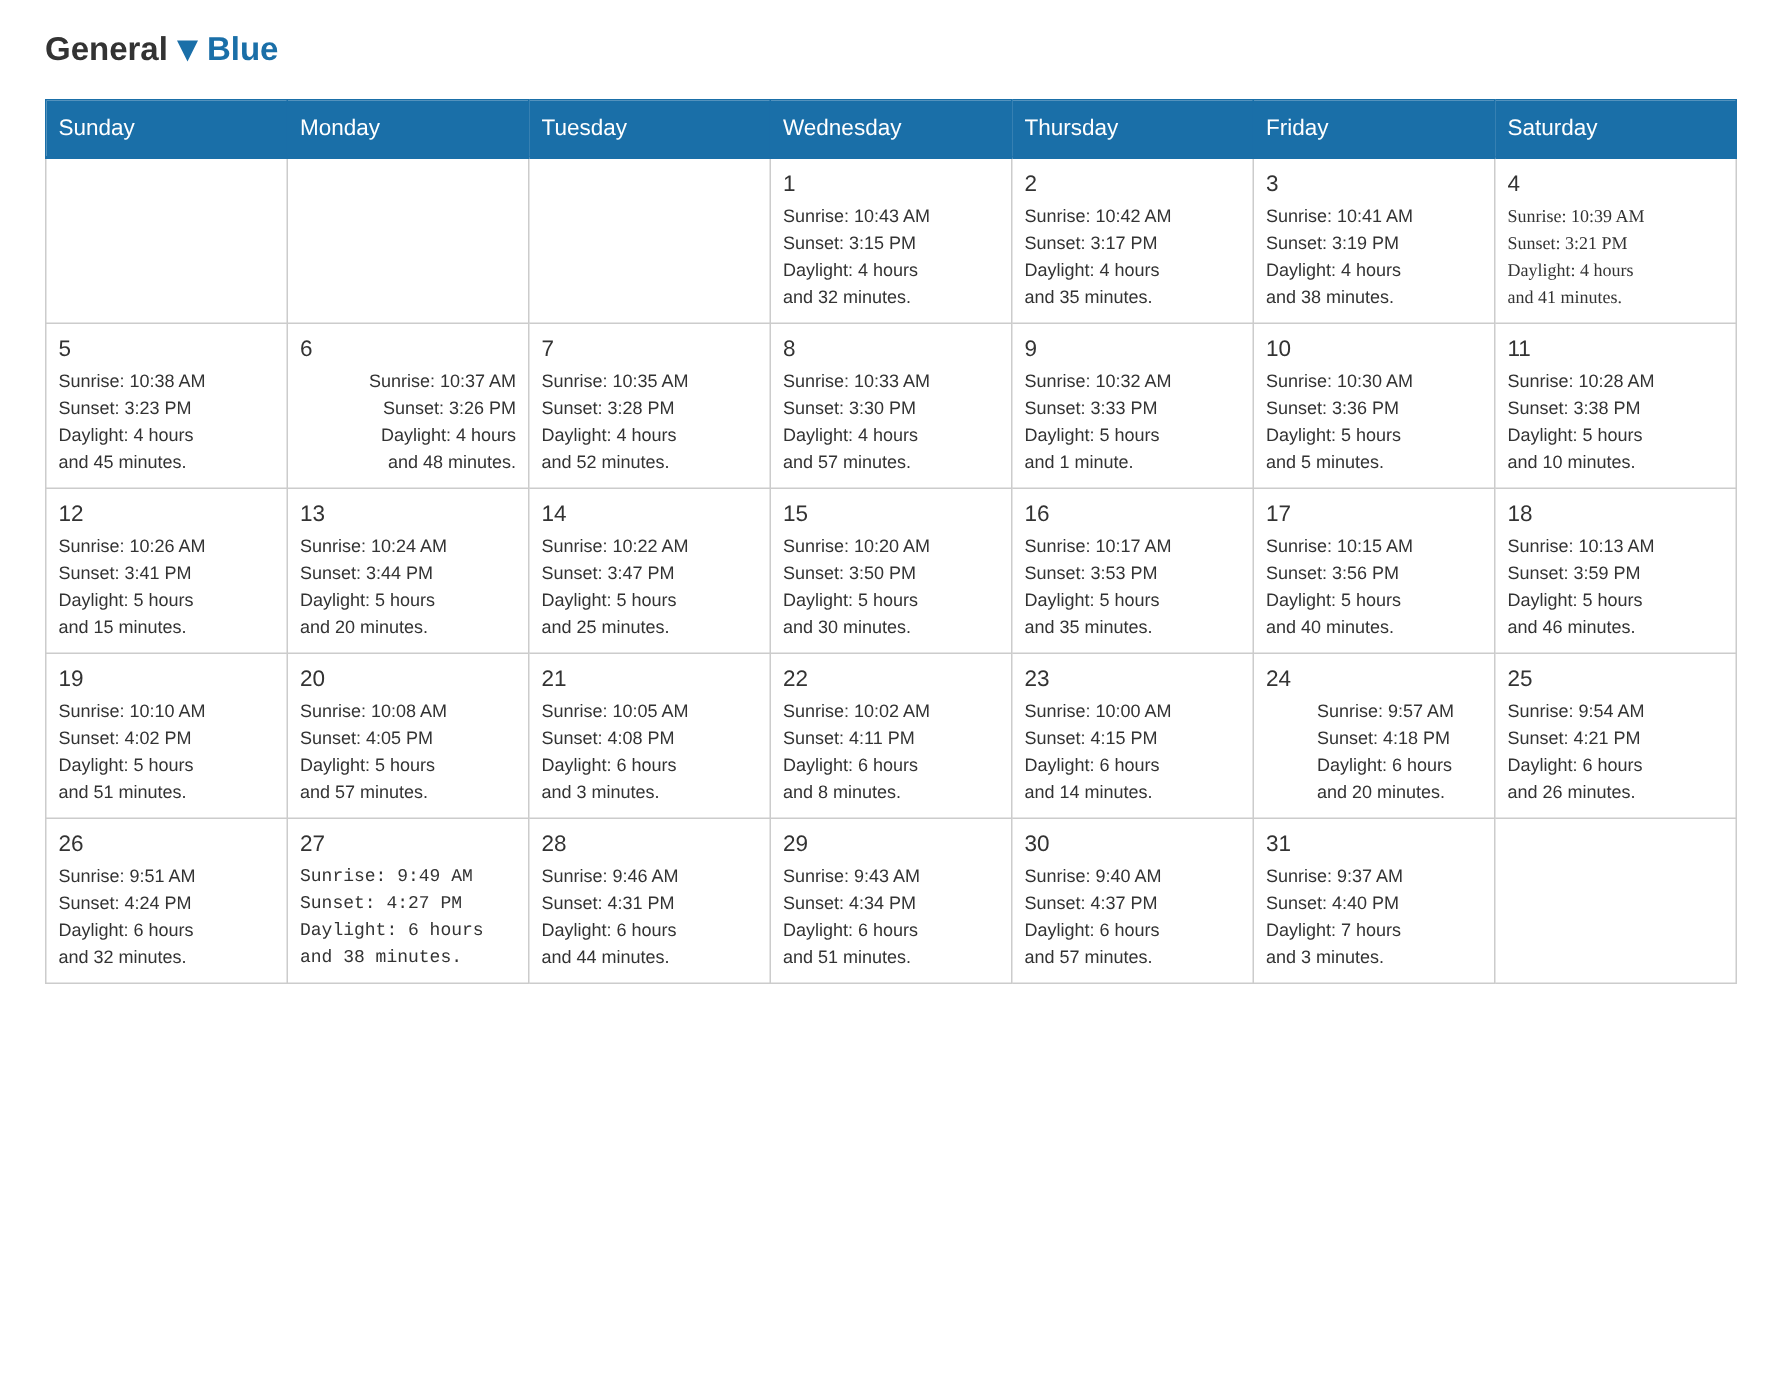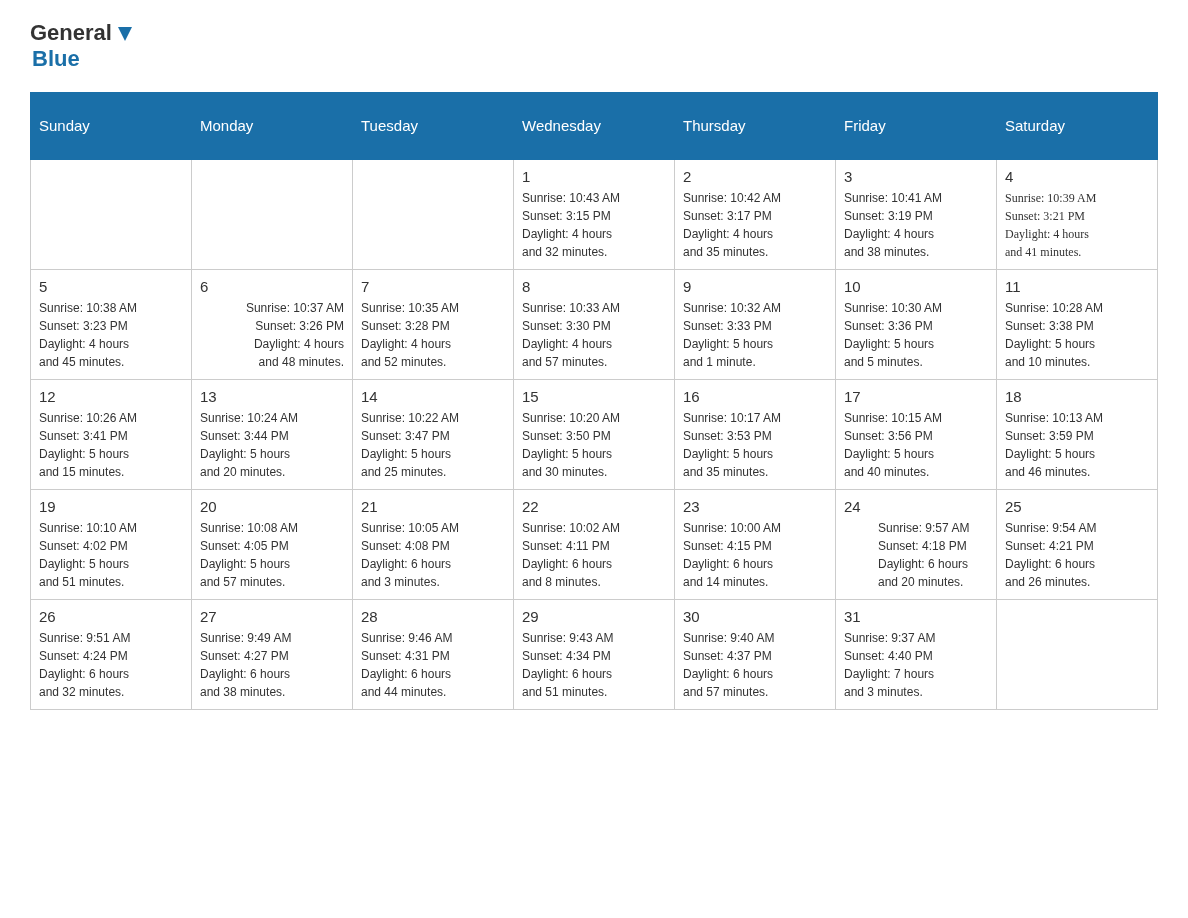--- a/index.html
+++ b/index.html
@@ -12,21 +12,21 @@
       padding: 20px 30px;
     }
     .header {
       display: flex;
       justify-content: space-between;
       align-items: flex-start;
       margin-bottom: 20px;
     }
     .logo-wrapper {
       display: flex;
-      flex-direction: column;
+      flex-direction: row;
       align-items: flex-start;
     }
     .logo-line1 {
       display: flex;
       align-items: center;
     }
     .logo-line2 {
       margin-left: 2px;
     }
     .title-block {
@@ -44,21 +44,21 @@
       margin-top: 4px;
     }
     table {
       width: 100%;
       border-collapse: collapse;
       table-layout: fixed;
     }
     thead tr th {
       background-color: #1a6fa8;
       color: #fff;
-      padding: 24px 8px;
+      padding: 10px 8px;
       font-size: 15px;
       font-weight: normal;
       text-align: left;
       border: 1px solid #1a6fa8;
     }
     tbody tr td {
       vertical-align: top;
       padding: 8px 8px;
       font-size: 12.5px;
       border: 1px solid #ccc;
@@ -303,21 +303,21 @@
       <tr>
         <td>
           <span class="day-num">26</span>
           <div class="day-info" style="white-space: pre-line;">Sunrise: 9:51 AM
 Sunset: 4:24 PM
 Daylight: 6 hours
 and 32 minutes.</div>
         </td>
         <td>
           <span class="day-num">27</span>
-          <div class="day-info" style="white-space: pre-line;">Sunrise: 9:49 AM
+          <div class="day-info" style="white-space: pre-line; font-family: Liberation Mono, monospace;">Sunrise: 9:49 AM
 Sunset: 4:27 PM
 Daylight: 6 hours
 and 38 minutes.</div>
         </td>
         <td>
           <span class="day-num">28</span>
           <div class="day-info" style="white-space: pre-line;">Sunrise: 9:46 AM
 Sunset: 4:31 PM
 Daylight: 6 hours
 and 44 minutes.</div>

